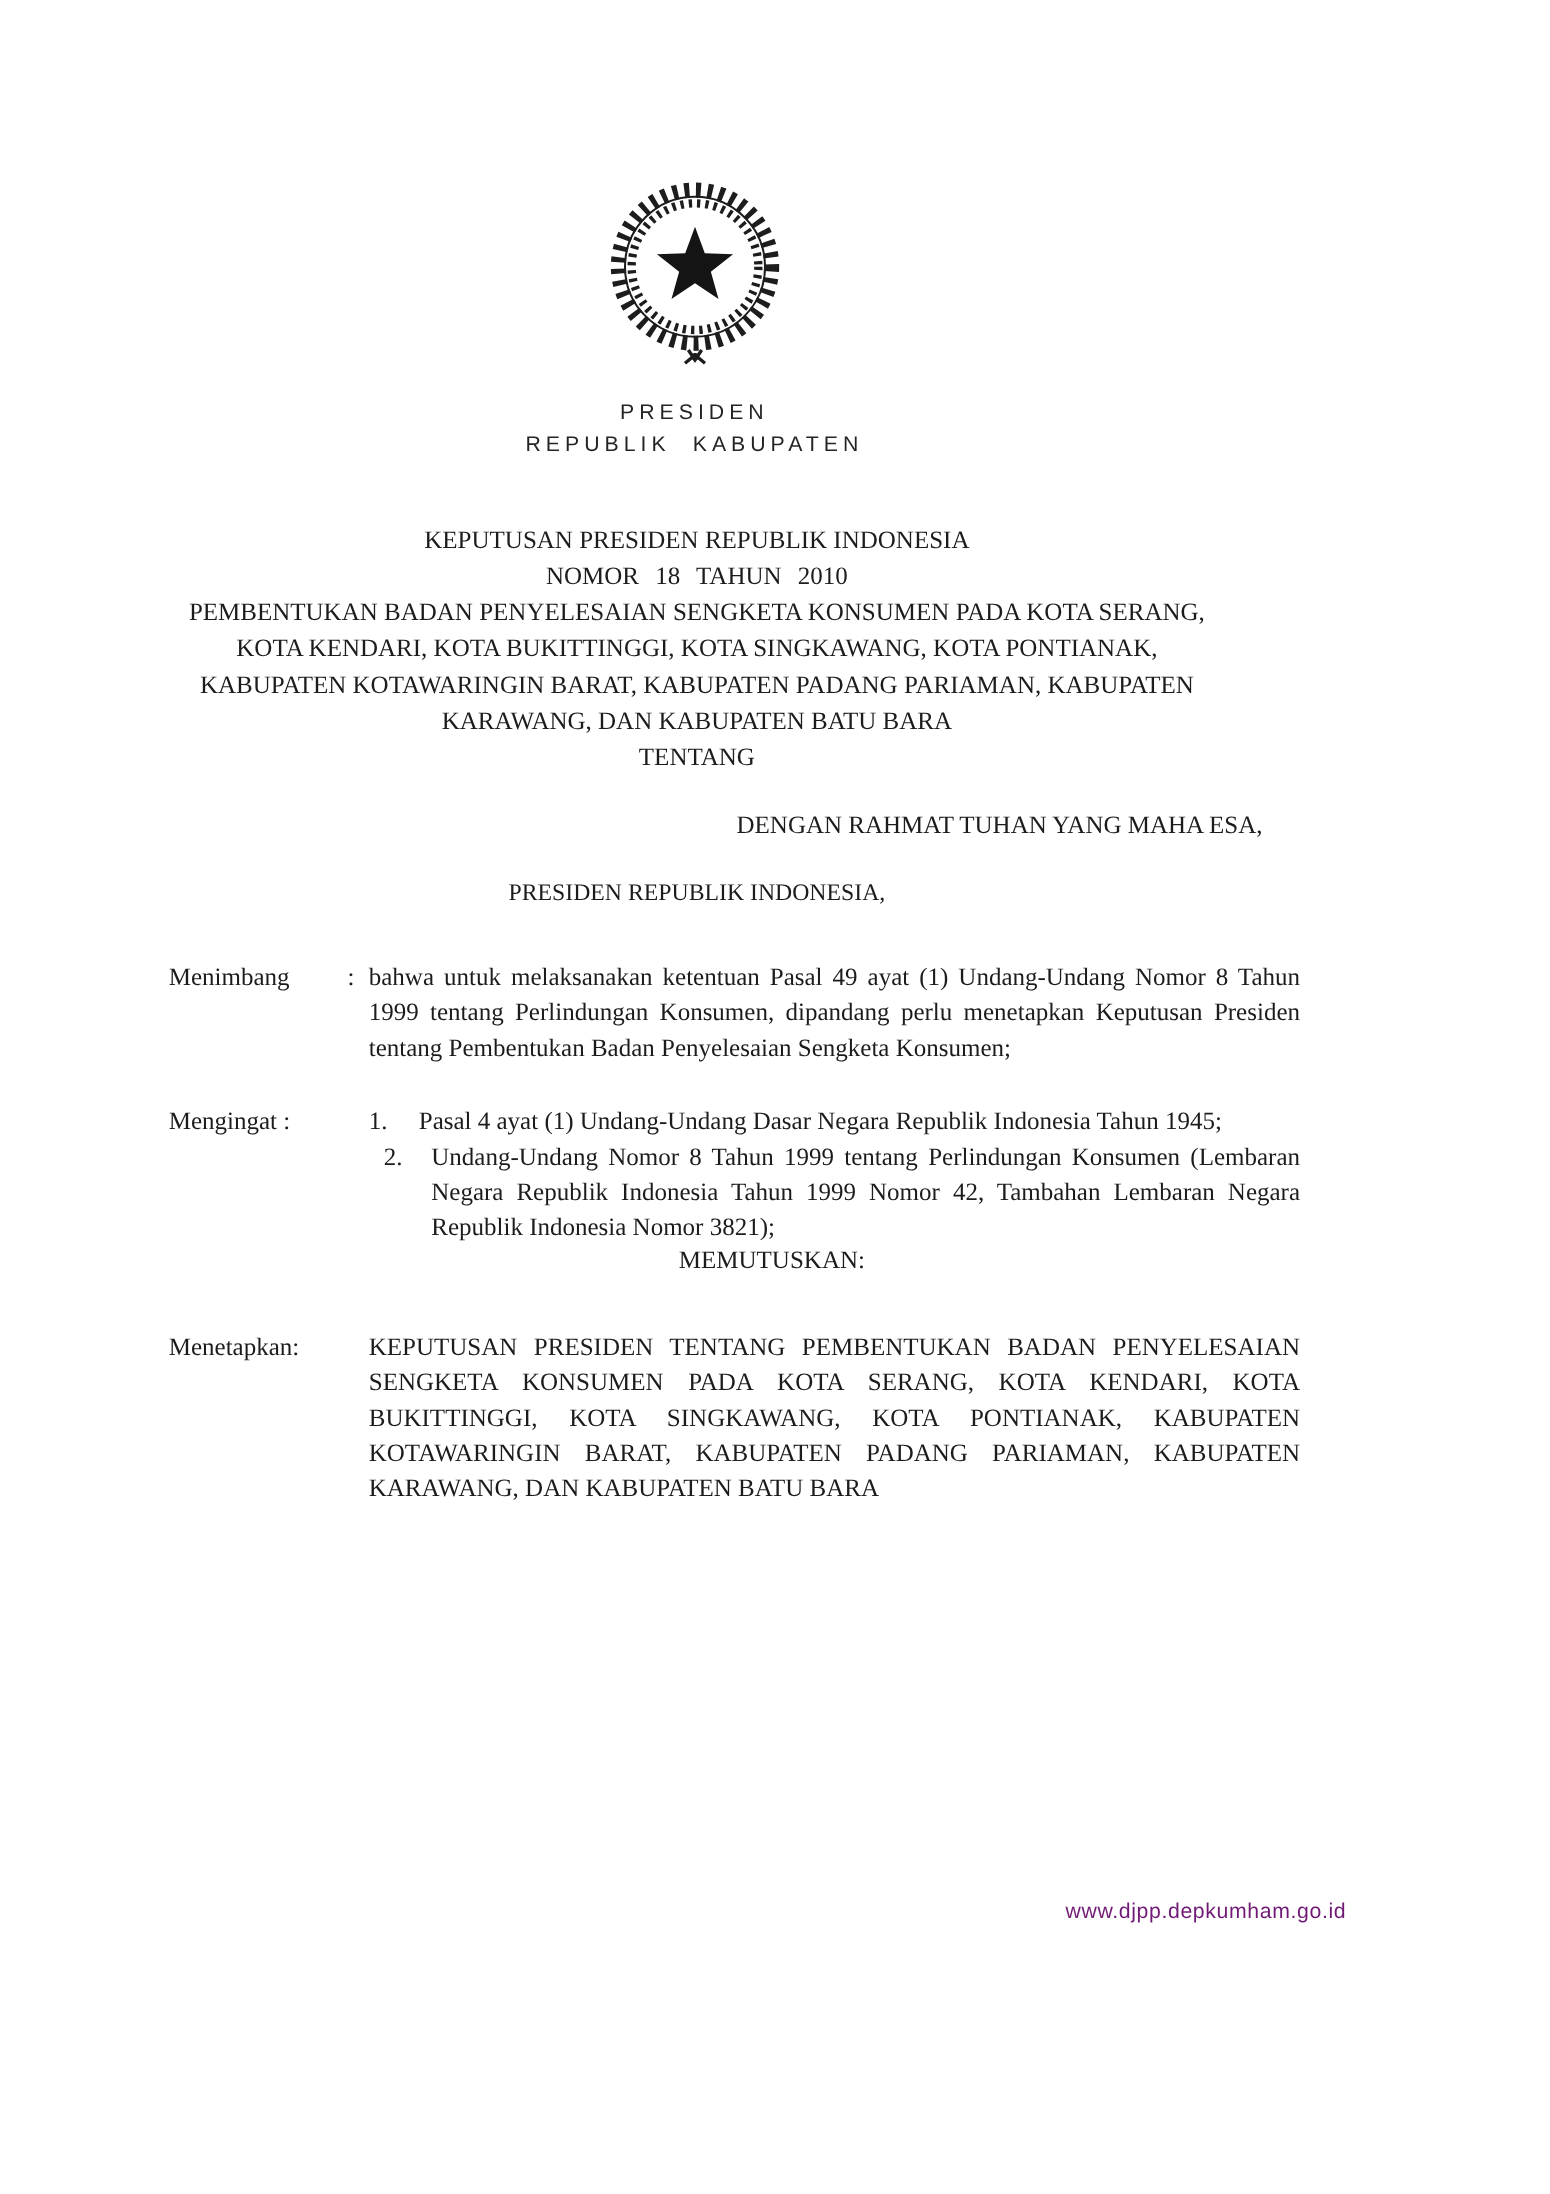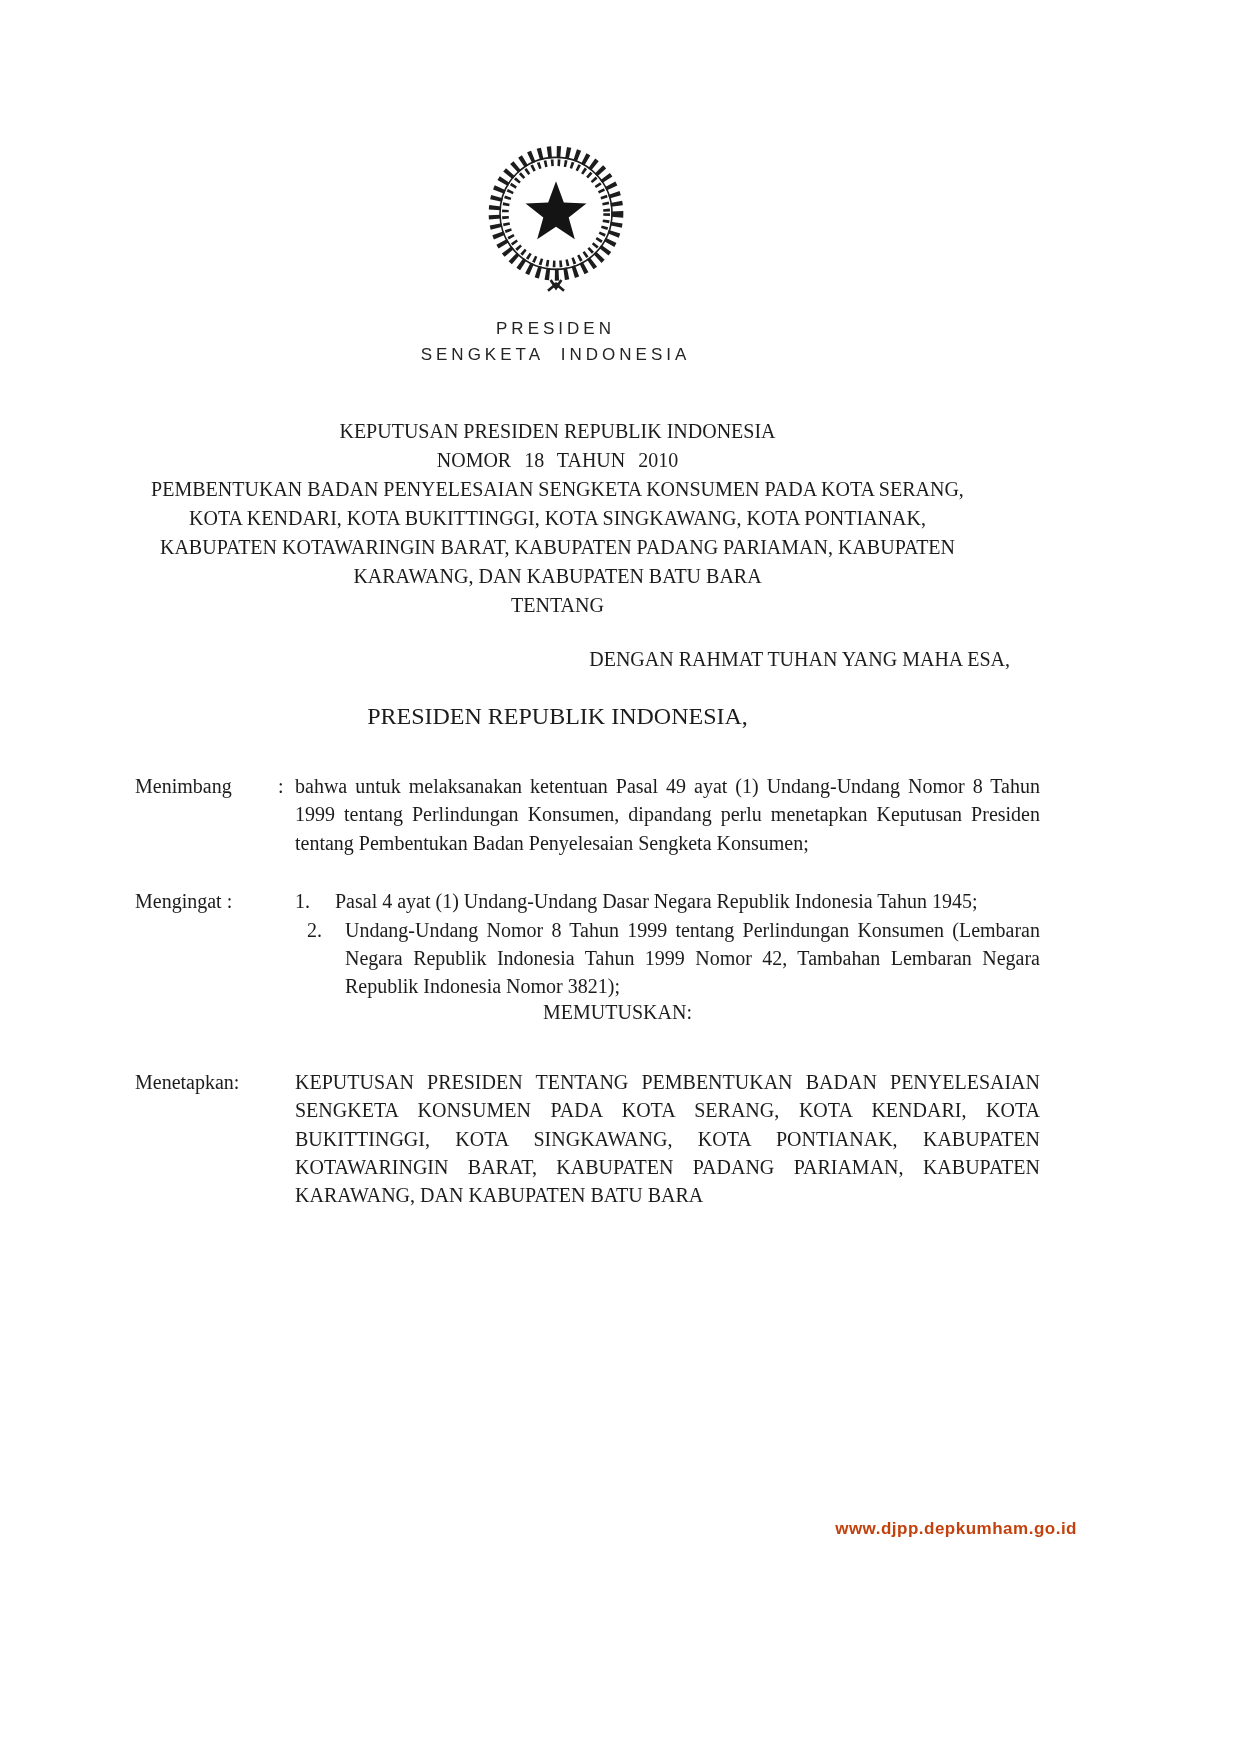--- a/index.html
+++ b/index.html
@@ -50,21 +50,21 @@
   .invocation {
     margin-top:28px;
     text-align:right;
     font-size:20px;
     position:relative;
     left:-30px;
   }
   .authority {
     margin-top:32px;
     text-align:center;
-    font-size:24px;
+    font-size:19px;
     position:relative;
     left:-30px;
   }
 
   
   .clause {
     display:flex;
     margin-top:42px;
     font-size:20px;
     line-height:1.42;
@@ -92,23 +92,22 @@
   .menetapkan { margin-top:44px; }
   .menetapkan .clause-label { flex:0 0 160px; }
 
   
   .watermark {
     position:absolute;
     right:163px;
     bottom:216px;
     font-family:"Liberation Sans", sans-serif;
     font-size:17px;
-    color:#c2410c;
+    color:#701a75;
     letter-spacing:0.5px;
-    font-weight:bold;
   }
 </style>
 </head>
 <body>
 
 <div class="page">
 
   <div class="seal-header">
     <span class="seal-emblem">
       <svg width="160" height="168" viewBox="0 0 120 126" aria-hidden="true">
@@ -119,21 +118,21 @@
 
         <polygon fill="#141414" points="60,34 65.88,49.91 82.83,50.58 69.51,61.09 74.11,77.42 60,68 45.89,77.42 50.49,61.09 37.17,50.58 54.12,49.91"></polygon>
 
         <path d="M56 108 L60 114 L64 108" fill="none" stroke="#1d1d1d" stroke-width="2"></path>
         <path d="M54 116 L60 111 L66 116" fill="none" stroke="#1d1d1d" stroke-width="2"></path>
         <circle cx="60" cy="112" r="2.2" fill="#1d1d1d"></circle>
       </svg>
     </span>
     <div class="seal-caption">
       <div class="line1">PRESIDEN</div>
-      <div class="line2">SENGKETA INDONESIA</div>
+      <div class="line2">REPUBLIK KABUPATEN</div>
     </div>
   </div>
 
   <div class="heading">
     <div>KEPUTUSAN PRESIDEN REPUBLIK INDONESIA</div>
     <div class="nomor">NOMOR 18 TAHUN 2010</div>
     <div>PEMBENTUKAN BADAN PENYELESAIAN SENGKETA KONSUMEN PADA KOTA SERANG, KOTA KENDARI, KOTA BUKITTINGGI, KOTA SINGKAWANG, KOTA PONTIANAK, KABUPATEN KOTAWARINGIN BARAT, KABUPATEN PADANG PARIAMAN, KABUPATEN KARAWANG, DAN KABUPATEN BATU BARA</div>
     <div>TENTANG</div>
   </div>
 

